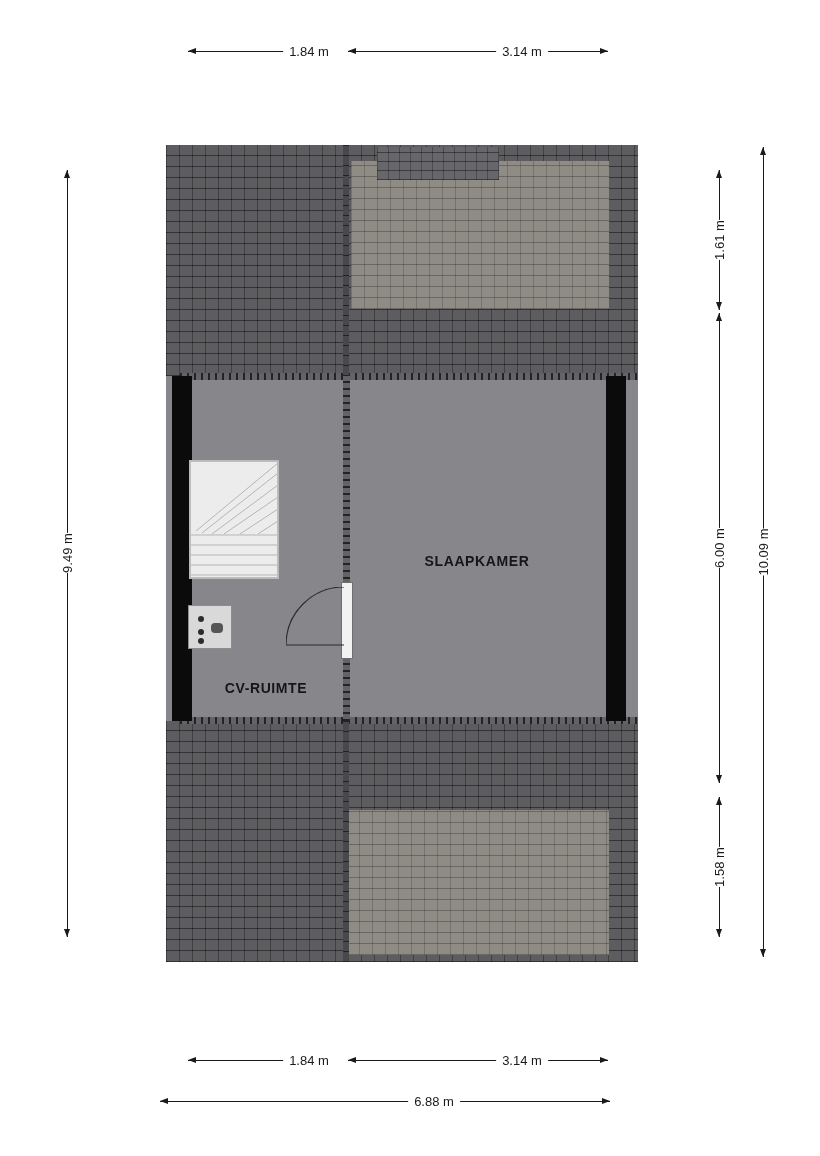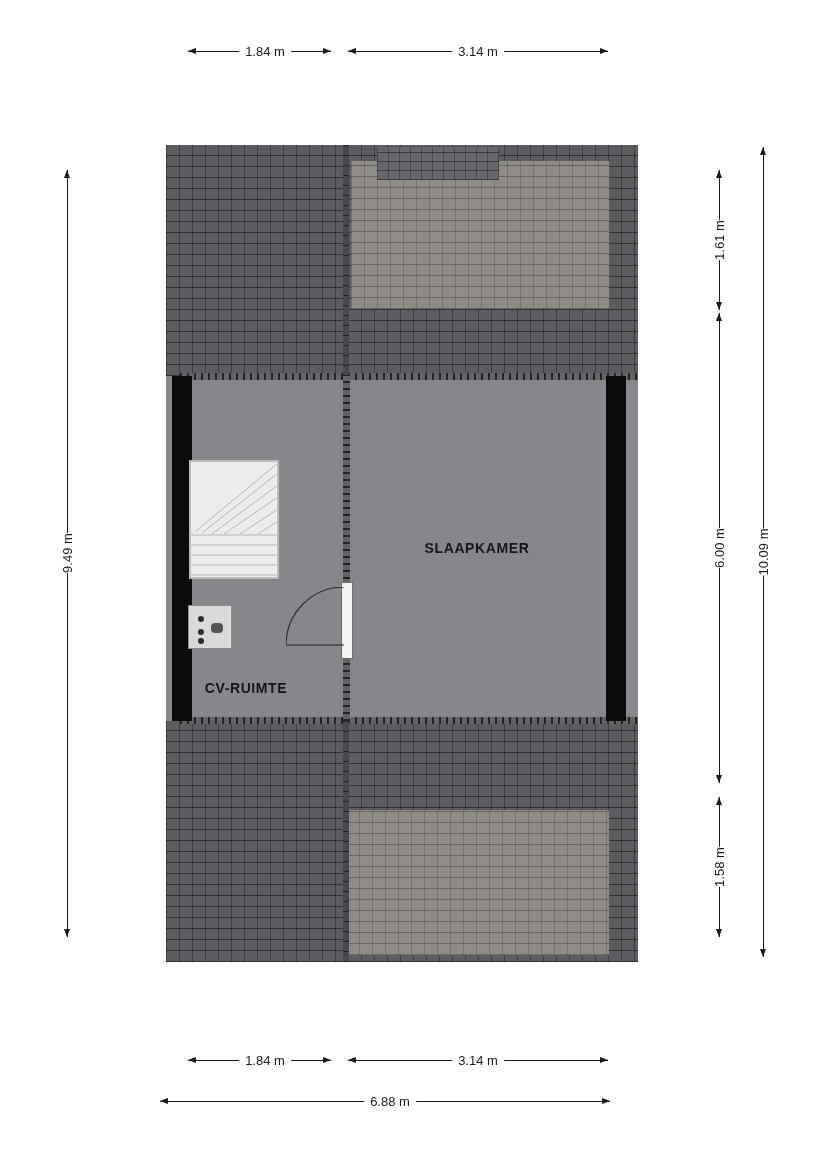--- a/index.html
+++ b/index.html
@@ -66,20 +66,21 @@
     border-top: 8px solid #1a1a1a;
   }
   .dim-label-h {
     position: absolute;
     font-size: 13px;
     color: #1a1a1a;
     background: #ffffff;
     padding: 0 6px;
     transform: translate(-50%, -50%);
     white-space: nowrap;
+    margin-left: 44px;
   }
   .dim-label-v {
     position: absolute;
     font-size: 13px;
     color: #1a1a1a;
     background: #ffffff;
     padding: 6px 0;
     transform: translate(-50%, -50%) rotate(-90deg);
     white-space: nowrap;
   }
@@ -262,22 +263,22 @@
     </div>
 
     <div class="door-leaf" style="left:175px; top:437px; width:10px; height:75px;"></div>
     <div class="door-swing" style="left:120px; top:442px; width:58px; height:62px;">
       <svg width="58" height="62" viewBox="0 0 58 62">
         <path d="M58 0 A58 58 0 0 0 0 58" fill="none" stroke="#2b2b2b" stroke-width="1.2"></path>
         <line x1="0" y1="58" x2="58" y2="58" stroke="#2b2b2b" stroke-width="1.2"></line>
       </svg>
     </div>
 
-    <div class="room-label" style="left:311px; top:403px;">SLAAPKAMER</div>
-    <div class="room-label" style="left:80px; top:543px;">CV-RUIMTE</div>
+    <div class="room-label" style="left:311px; top:416px;">SLAAPKAMER</div>
+    <div class="room-label" style="left:100px; top:543px;">CV-RUIMTE</div>
 
   </div>
 
   <div class="dim-h" style="left:188px; top:1060px; width:143px;"></div>
   <div class="dim-label-h" style="left:265px; top:1060px;">1.84 m</div>
 
   <div class="dim-h" style="left:348px; top:1060px; width:260px;"></div>
   <div class="dim-label-h" style="left:478px; top:1060px;">3.14 m</div>
 
   <div class="dim-h" style="left:160px; top:1101px; width:450px;"></div>

